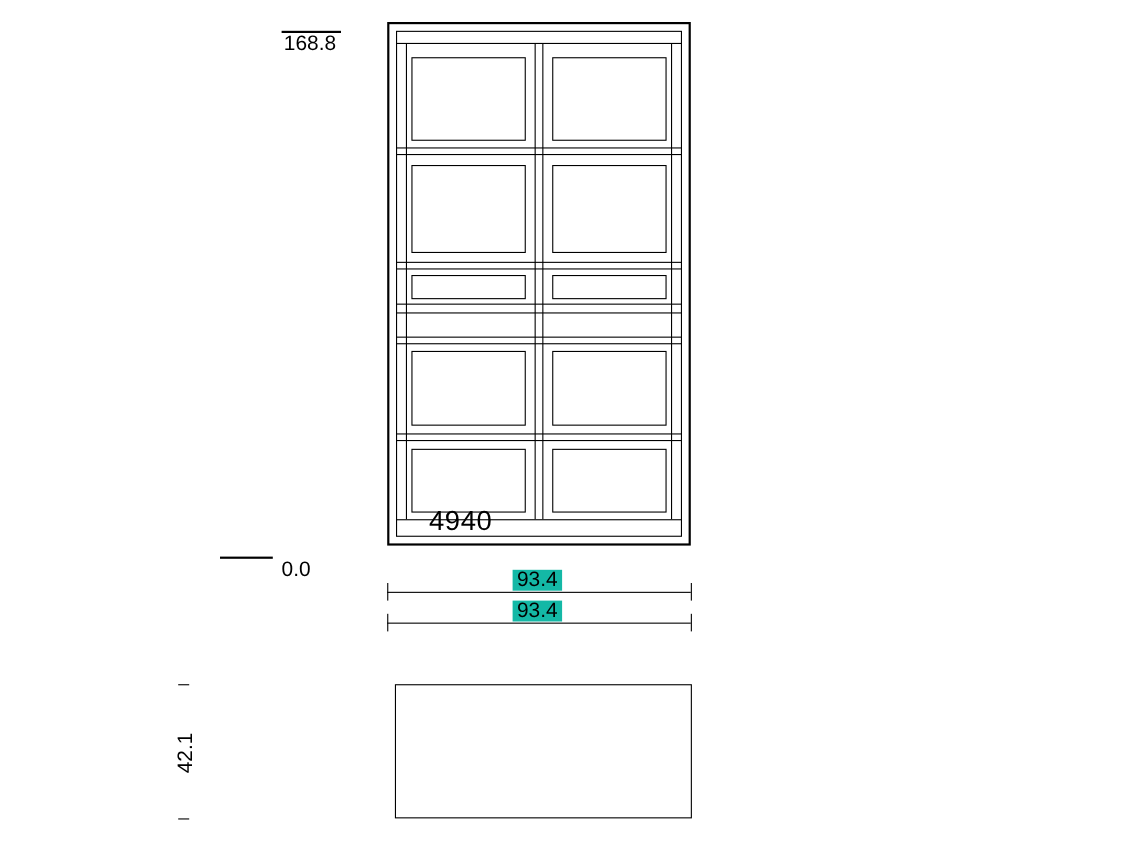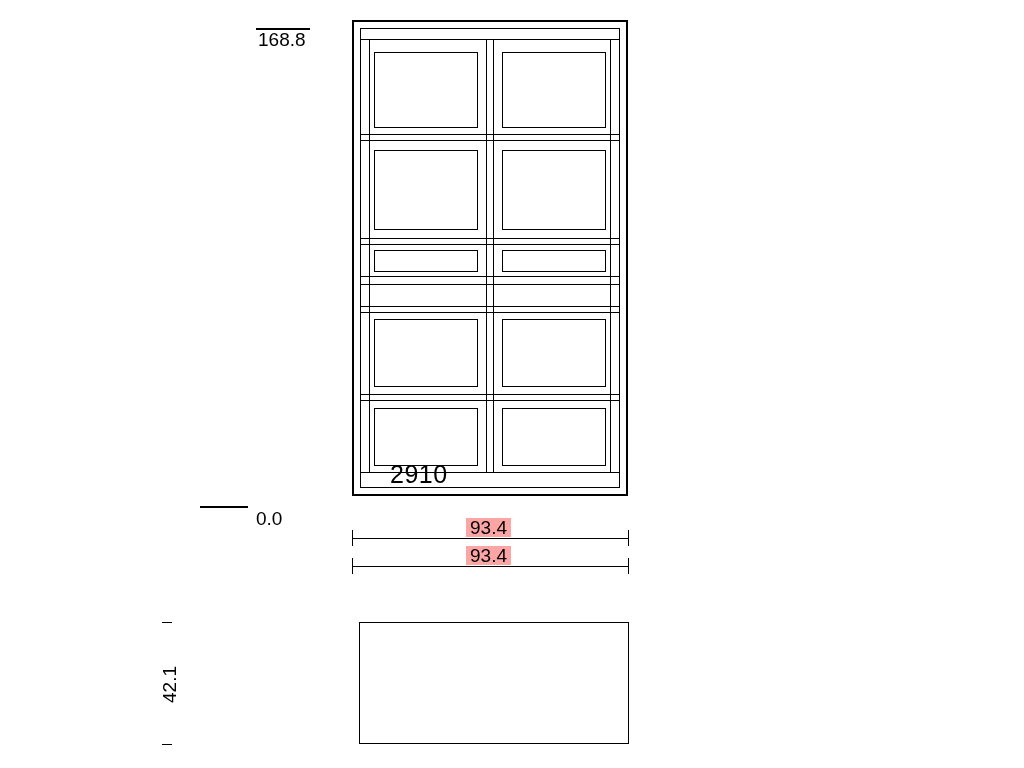--- a/index.html
+++ b/index.html
@@ -154,21 +154,21 @@
     background: #000000;
   }
   .dimvert {
     position: absolute;
     width: 1px;
     background: #000000;
   }
   .dimtext {
     position: absolute;
     font-size: 19px;
-    background: #fca5a5;
+    background: #14b8a6;
     padding: 0 4px;
     line-height: 1;
     white-space: nowrap;
   }
 </style>
 </head>
 <body>
 
 <div id="sheet">
 
@@ -200,21 +200,21 @@
     <div class="panel" style="left:22px; top:388px; width:104px; height:58px;"></div>
 
     <div class="panel" style="left:150px; top:32px; width:104px; height:76px;"></div>
     <div class="panel" style="left:150px; top:130px; width:104px; height:80px;"></div>
     <div class="panel" style="left:150px; top:230px; width:104px; height:22px;"></div>
     <div class="panel" style="left:150px; top:299px; width:104px; height:68px;"></div>
     <div class="panel" style="left:150px; top:388px; width:104px; height:58px;"></div>
 
     <div class="panel" style="left:22px; top:230px; width:104px; height:22px;"></div>
 
-    <div class="item-code">2910</div>
+    <div class="item-code">4940</div>
   </div>
 
   <div class="dimline" style="left:352px; top:538px; width:276px;"></div>
   <div class="dimvert" style="left:352px; top:530px; height:16px;"></div>
   <div class="dimvert" style="left:628px; top:530px; height:16px;"></div>
   <div class="dimtext" style="left:466px; top:518px;">93.4</div>
 
   <div class="dimline" style="left:352px; top:566px; width:276px;"></div>
   <div class="dimvert" style="left:352px; top:558px; height:16px;"></div>
   <div class="dimvert" style="left:628px; top:558px; height:16px;"></div>

